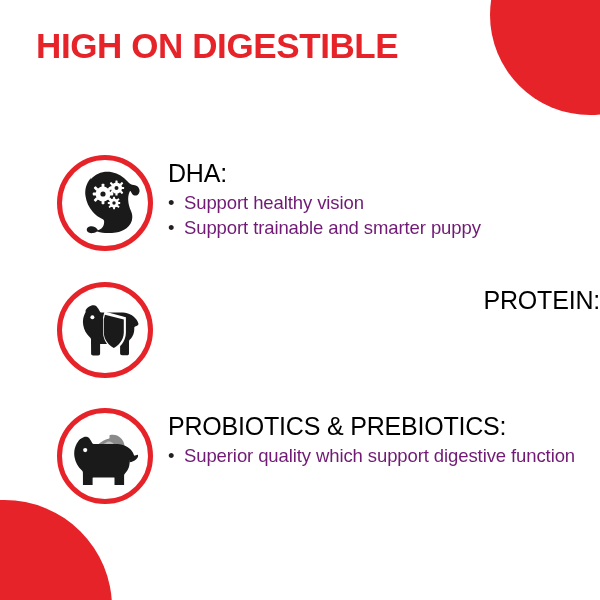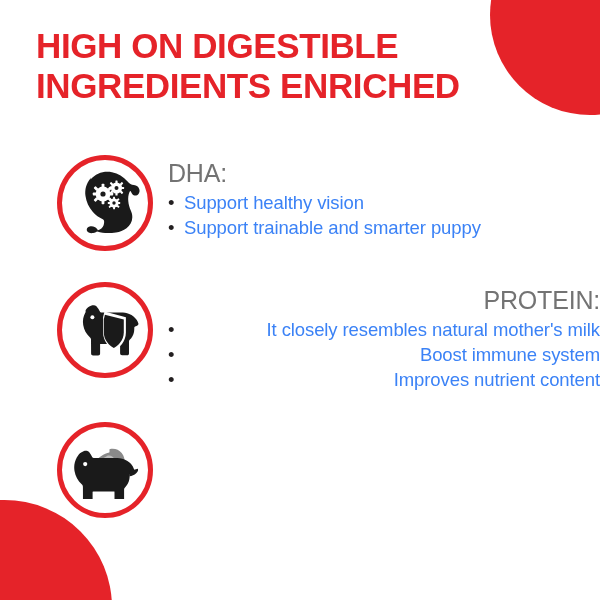--- a/index.html
+++ b/index.html
@@ -100,35 +100,35 @@
 
   .icon-badge svg { display: block; }
 
   .feature-text {
     flex: 1 1 auto;
     padding-left: 15px;
     padding-top: 4px;
   }
 
   .feature-title {
-    color: #737373;
+    color: #000000;
     font-size: 25px;
     line-height: 29px;
     font-weight: normal;
     letter-spacing: -0.2px;
   }
 
   .bullet-list {
     list-style: none;
     margin-top: 2px;
   }
 
   .bullet-item {
     position: relative;
-    color: #3b82f6;
+    color: #701a75;
     font-size: 18.5px;
     line-height: 25px;
     padding-left: 16px;
     letter-spacing: -0.1px;
   }
 
   .bullet-item::before {
     content: "\2022";
     position: absolute;
     left: 0;
@@ -141,21 +141,20 @@
 </head>
 <body>
 
 <div class="canvas">
 
   <div class="deco-circle-tr"></div>
   <div class="deco-circle-bl"></div>
 
   <div class="headline">
     <div class="headline-line">HIGH ON DIGESTIBLE</div>
-    <div class="headline-line">INGREDIENTS ENRICHED</div>
   </div>
 
   <div class="features">
 
     <div class="feature-row row-dha">
       <div class="icon-badge">
         <svg width="72" height="66" viewBox="0 0 72 66" aria-hidden="true">
           <path fill="#1A1A1A" d="M21.5 9.5C27 3.2 35 0.6 43 2.2c6.2 1.2 11.4 4.6 15.6 9.2 1.9 2.1 3.6 3.3 6.3 3.6 2.8 0.3 4.6 1.6 5.4 4.2 0.5 1.7 0.3 3.3-0.8 4.7-1 1.3-2.4 1.7-4 1.5-1.2-0.2-2-0.9-2.6-1.9-0.5-0.8-0.9-1.7-1.3-2.6-0.7 0.1-0.9 0.6-1.1 1.1-1.2 3-1.5 6.1-1.2 9.3 0.3 3.3 1.2 6.4 2.6 9.4 1 2.2 1.5 4.5 1.4 6.9-0.2 4.5-2.3 8-5.8 10.7-3.1 2.4-6.7 3.6-10.5 4.2-2.7 0.4-5.4 0.5-8.1 0.5-3.6 0-7.2-0.3-10.6-1.5-0.3-0.1-0.6-0.2-0.8-0.5 0.4-0.5 1-0.5 1.5-0.7 2.6-0.9 4.6-2.5 5.6-5.1 0.5-1.3 0.7-2.7 0.5-4.1-0.1-0.9-0.5-1.5-1.3-1.9-3.8-1.8-7.1-4.2-9.9-7.3-4.1-4.5-6.6-9.8-7.4-15.8-0.9-6.6 0.7-12.5 4.9-17.7 0.2-0.3 0.4-0.5 0.6-0.8z"></path>
           <path fill="#1A1A1A" d="M29 60.5c-1.3 1.4-3 2.2-4.9 2.5-1.5 0.3-3 0.2-4.4-0.4-1.7-0.7-2.4-2.4-1.7-4 0.5-1.2 1.5-1.8 2.7-2.1 1.9-0.4 3.7-0.1 5.4 0.8 1.1 0.6 2.1 1.4 2.9 3.2z"></path>
           <circle fill="#FFFFFF" cx="34" cy="24" r="7.4"></circle>
@@ -209,34 +208,35 @@
       <div class="icon-badge">
         <svg width="74" height="60" viewBox="0 0 74 60" aria-hidden="true">
           <path fill="#1A1A1A" d="M17.6 10.3c1.2-2.2 3-3.8 5.4-4.6 1.3-0.5 2.6-0.6 3.9-0.3 0.6 0.1 1.1 0.4 1.5 0.9 1.4 1.6 2.6 3.3 3.5 5.2 0.4 0.8 0.9 1.1 1.8 1.1 6.3 0 12.7 0 19 0 2.9 0 5.8 0.3 8.5 1.3 3.2 1.2 5.8 3.2 7.6 6.2 0.6 1 1.1 2.1 1.5 3.2 0.3 0.8 0.1 1.4-0.5 1.9-0.8 0.7-1.7 1.1-2.7 1.4-0.6 0.2-0.8 0.5-0.8 1.1 0 1.4 0 2.8-0.3 4.2-0.6 3.1-2.1 5.7-4.3 7.9-0.5 0.5-0.7 1-0.7 1.7 0 3.9 0 7.8 0 11.7 0 1.5-0.6 2.1-2.1 2.1-1.6 0-3.2 0-4.8 0-1.3 0-2-0.7-2-2 0-2.7 0-5.5 0-8.2 0-0.4 0-0.8-0.1-1.3-0.5 0.1-1 0.2-1.4 0.2-5.7 0-11.4 0-17 0-0.4 0-0.9 0-1.5 0.1 0 0.5 0 0.9 0 1.3 0 2.7 0 5.4 0 8.1 0 1.3-0.7 2-2 2-1.7 0-3.3 0-5 0-1.3 0-2-0.7-2-2-0.1-4.7 0-9.3-0.1-14-0.1-1-0.4-1.6-1.2-2.3-3.6-3.3-5.8-7.4-6.6-12.2-0.7-4.4 0-8.6 2.2-12.5 0.1-0.2 0.2-0.4 0.2-0.6z"></path>
           <circle fill="#FFFFFF" cx="24.4" cy="17.2" r="2"></circle>
           <path fill="#FFFFFF" d="M37 11.5 58.4 17.2 58.4 32.5c0 9-6.6 15.6-11.4 18-4.8-2.4-11.4-9-11.4-18L35.6 17.2z" transform="translate(-0.5 0)"></path>
           <path fill="#1A1A1A" d="M36.9 14.7 55.8 19.6 55.8 32.6c0 7.7-5.8 13.4-10 15.5-4.2-2.1-10-7.8-10-15.5L35.8 19.6z"></path>
         </svg>
       </div>
       <div class="feature-text">
         <div class="feature-title">PROTEIN:</div>
-        <ul class="bullet-list">
-          <li class="bullet-item">It closely resembles natural mother's milk</li>
-          <li class="bullet-item">Boost immune system</li>
-          <li class="bullet-item">Improves nutrient content</li>
-        </ul>
       </div>
     </div>
 
     <div class="feature-row row-probio">
       <div class="icon-badge">
         <svg width="76" height="58" viewBox="0 0 76 58" aria-hidden="true">
           <path fill="#8A8A8A" d="M42.5 8.2c4.6-1.3 9.2 0.2 12.2 3.9 2.6 3.2 3.4 6.9 2.6 10.9-0.7 3.6-2.6 6.6-5.2 9.2-2.4 2.4-5.2 4.2-8.3 5.5-2.6 1.1-5.3 1.7-8.1 1.5-3.6-0.3-6.5-1.9-8.4-5-1.8-2.9-2.1-6-1.1-9.2 1.1-3.6 3.4-6.4 6.3-8.7 2.4-1.9 5-3.4 7.9-4.4 0.7-0.2 1.4-0.4 2.1-0.7z"></path>
           <path fill="#FFFFFF" d="M40.8 14.6c2.4-0.6 4.6 0.3 6 2.3 1.3 1.8 1.5 3.8 0.8 5.9-0.8 2.4-2.4 4.2-4.5 5.6-1.8 1.2-3.7 2-5.9 2.1-2.3 0.1-4.1-0.8-5.2-2.8-1-1.8-0.9-3.7 0-5.6 1.1-2.3 2.9-4 5.1-5.3 1.2-0.7 2.4-1.3 3.7-2.2z" opacity="0.45"></path>
           <path fill="#1A1A1A" d="M10.5 15.6c1.3-2.6 3.3-4.4 6-5.4 1.3-0.5 2.6-0.6 4-0.3 0.7 0.2 1.2 0.5 1.6 1.1 1.2 1.6 2.3 3.2 3.1 5 0.3 0.7 0.8 1 1.6 1 7.1 0 14.2 0 21.3 0 3.2 0 6.4 0.4 9.4 1.5 3.5 1.3 6.3 3.5 8.2 6.8 0.6 1.1 1.1 2.2 1.5 3.4 0.3 0.9 0.1 1.5-0.6 2.1-0.9 0.8-1.9 1.3-3 1.6-0.6 0.2-0.9 0.5-0.9 1.2 0 1.5 0 3-0.3 4.5-0.6 3.3-2.2 6.2-4.6 8.6-0.5 0.5-0.7 1-0.7 1.7 0 4.1 0 8.2 0 12.3 0 1.5-0.7 2.2-2.2 2.2-1.8 0-3.5 0-5.3 0-1.4 0-2.1-0.7-2.1-2.1 0-3 0-6 0-9 0-0.4 0-0.9-0.1-1.4-0.6 0.1-1.1 0.2-1.6 0.2-6.2 0-12.4 0-18.6 0-0.5 0-1 0-1.6 0.1 0 0.5 0 1 0 1.4 0 3 0 5.9 0 8.9 0 1.4-0.7 2.1-2.1 2.1-1.8 0-3.6 0-5.4 0-1.4 0-2.1-0.7-2.1-2.1-0.1-5.1 0-10.2-0.1-15.3-0.1-1.1-0.4-1.8-1.2-2.5-3.9-3.6-6.3-8.1-7.2-13.3-0.8-4.8 0-9.4 2.4-13.6 0.2-0.2 0.3-0.5 0.6-0.7z"></path>
           <circle fill="#FFFFFF" cx="18.2" cy="23.1" r="2.1"></circle>
           <path fill="#1A1A1A" d="M62.4 30.5c2.4-1.2 4.9-2.1 7.5-2.6 0.9-0.2 1.3 0.1 1.2 1-0.2 1.3-0.9 2.4-1.9 3.3-1.9 1.8-4.2 2.7-6.8 3.1z"></path>
         </svg>
       </div>
+      <div class="feature-text">
+        <div class="feature-title">PROBIOTICS &amp; PREBIOTICS:</div>
+        <ul class="bullet-list">
+          <li class="bullet-item">Superior quality which support digestive function</li>
+        </ul>
+      </div>
     </div>
 
   </div>
 </div>
 
 </body></html>

